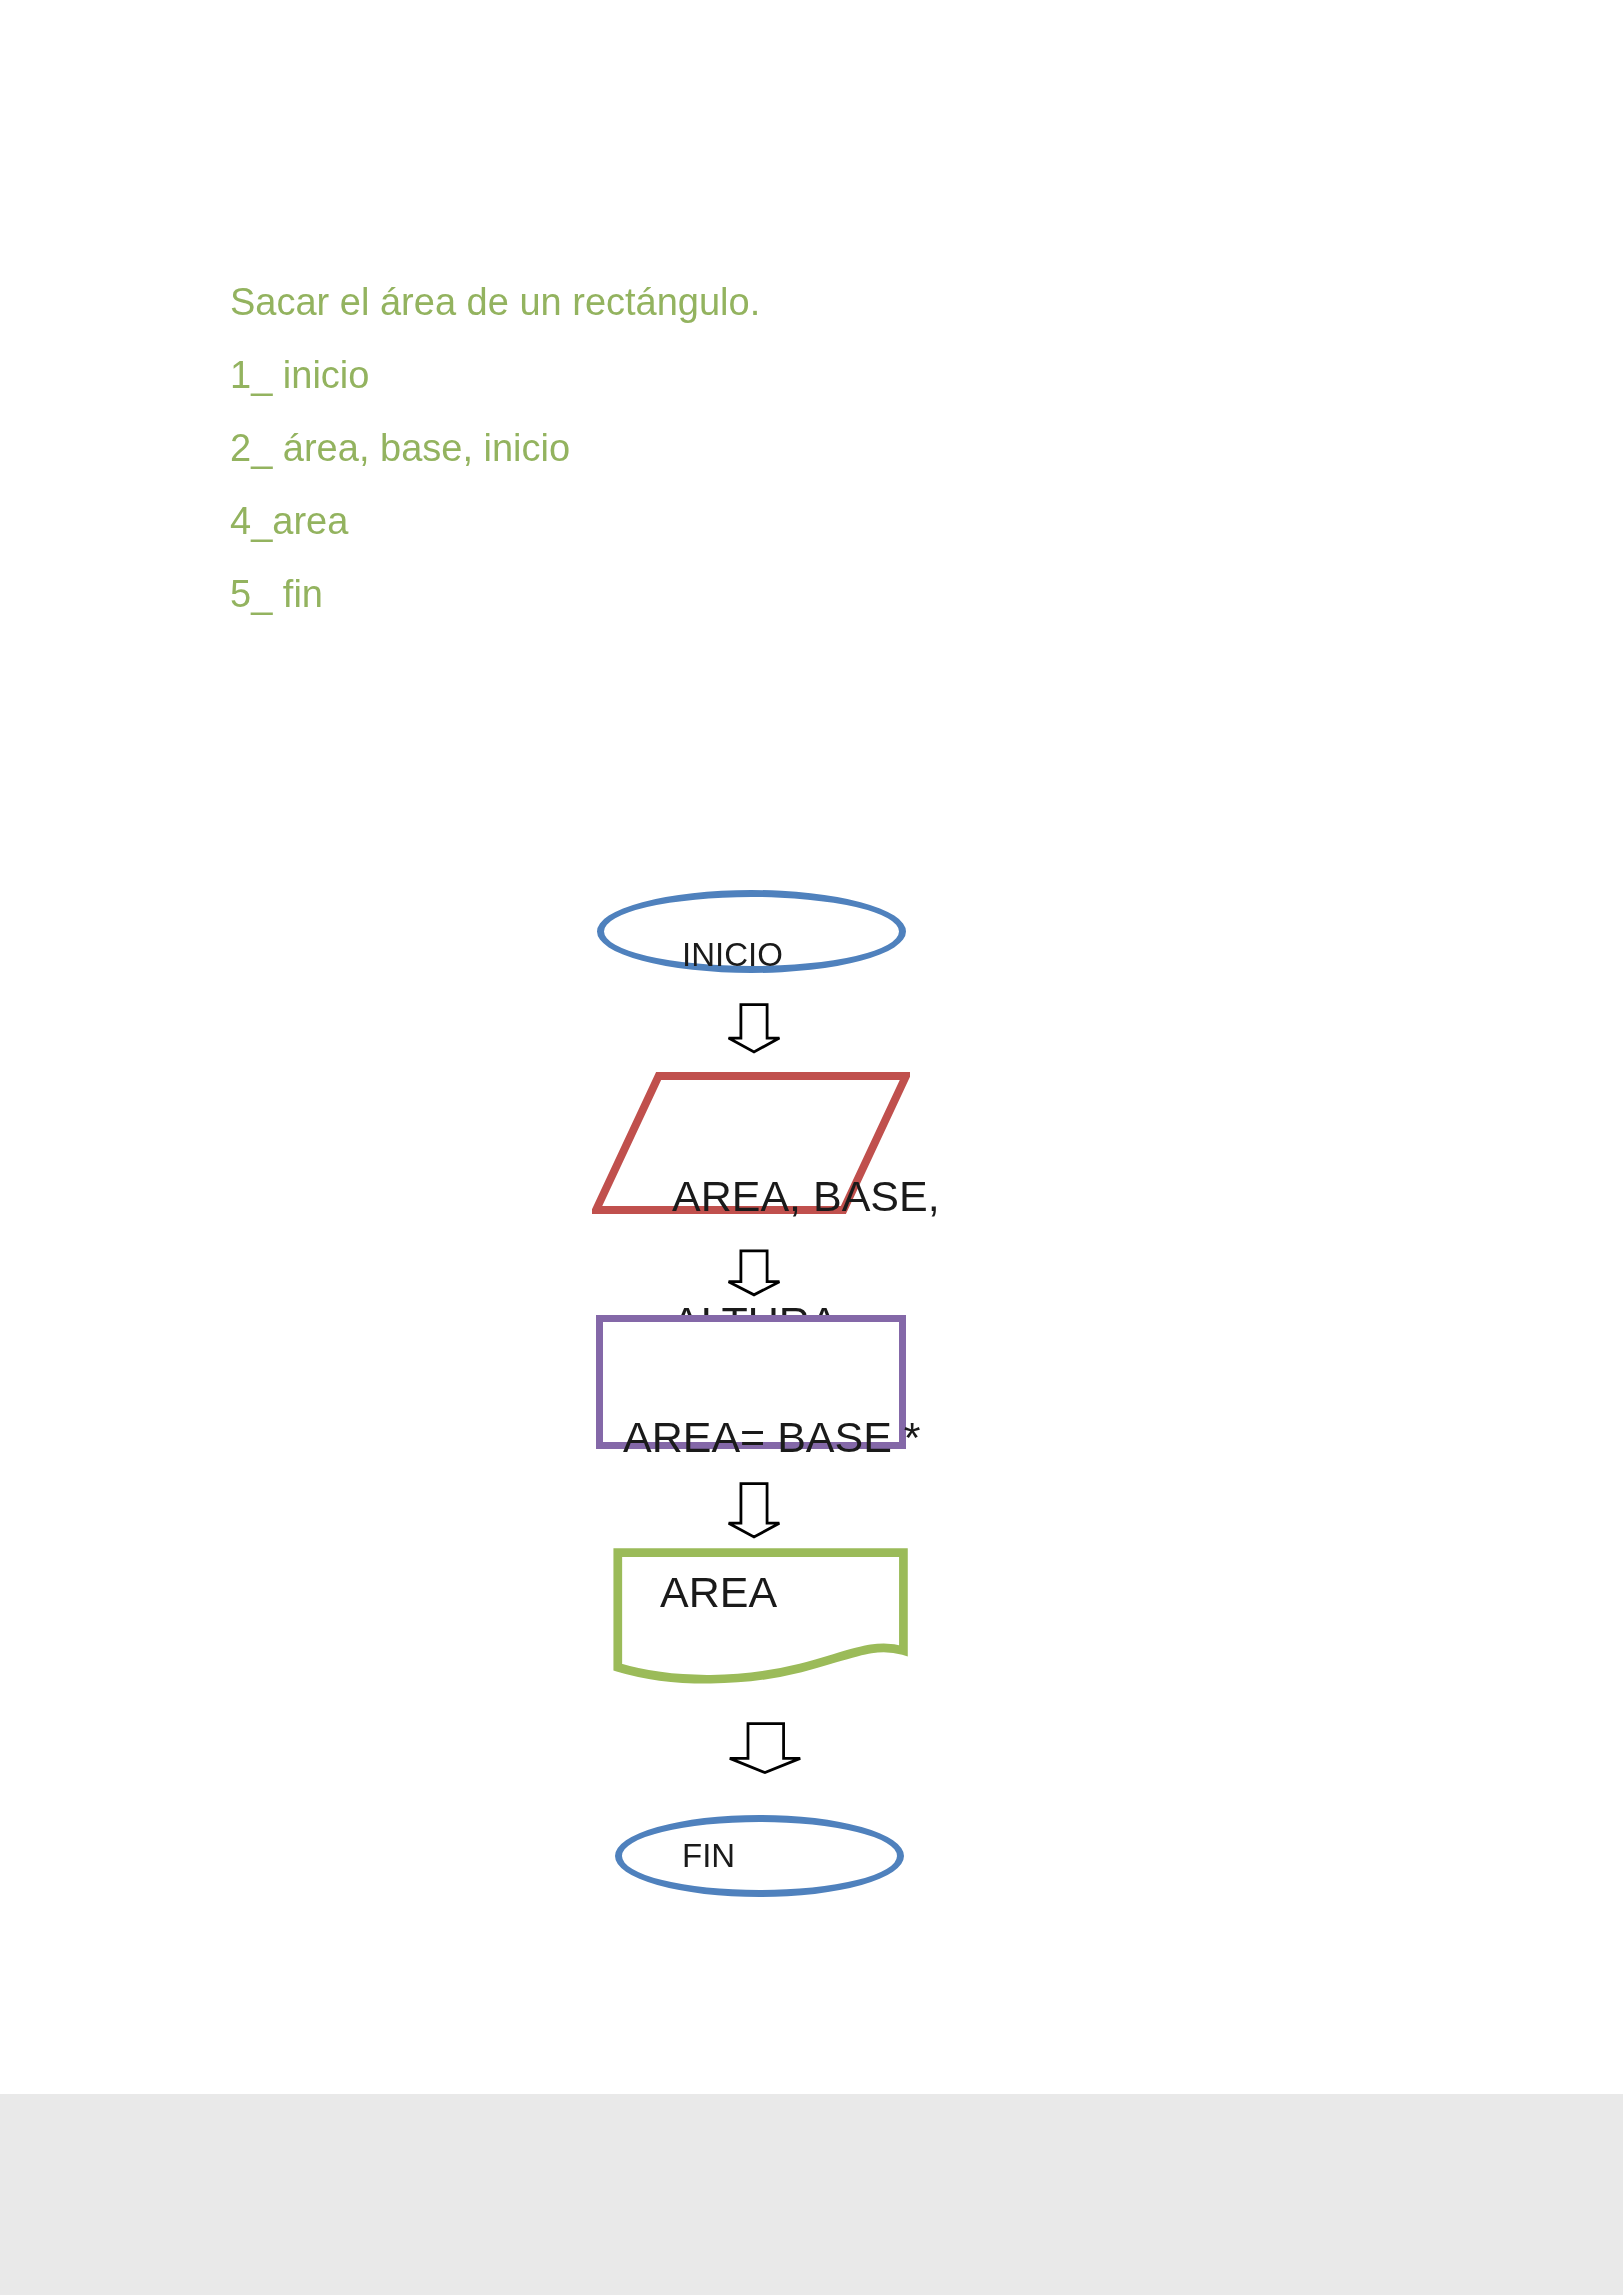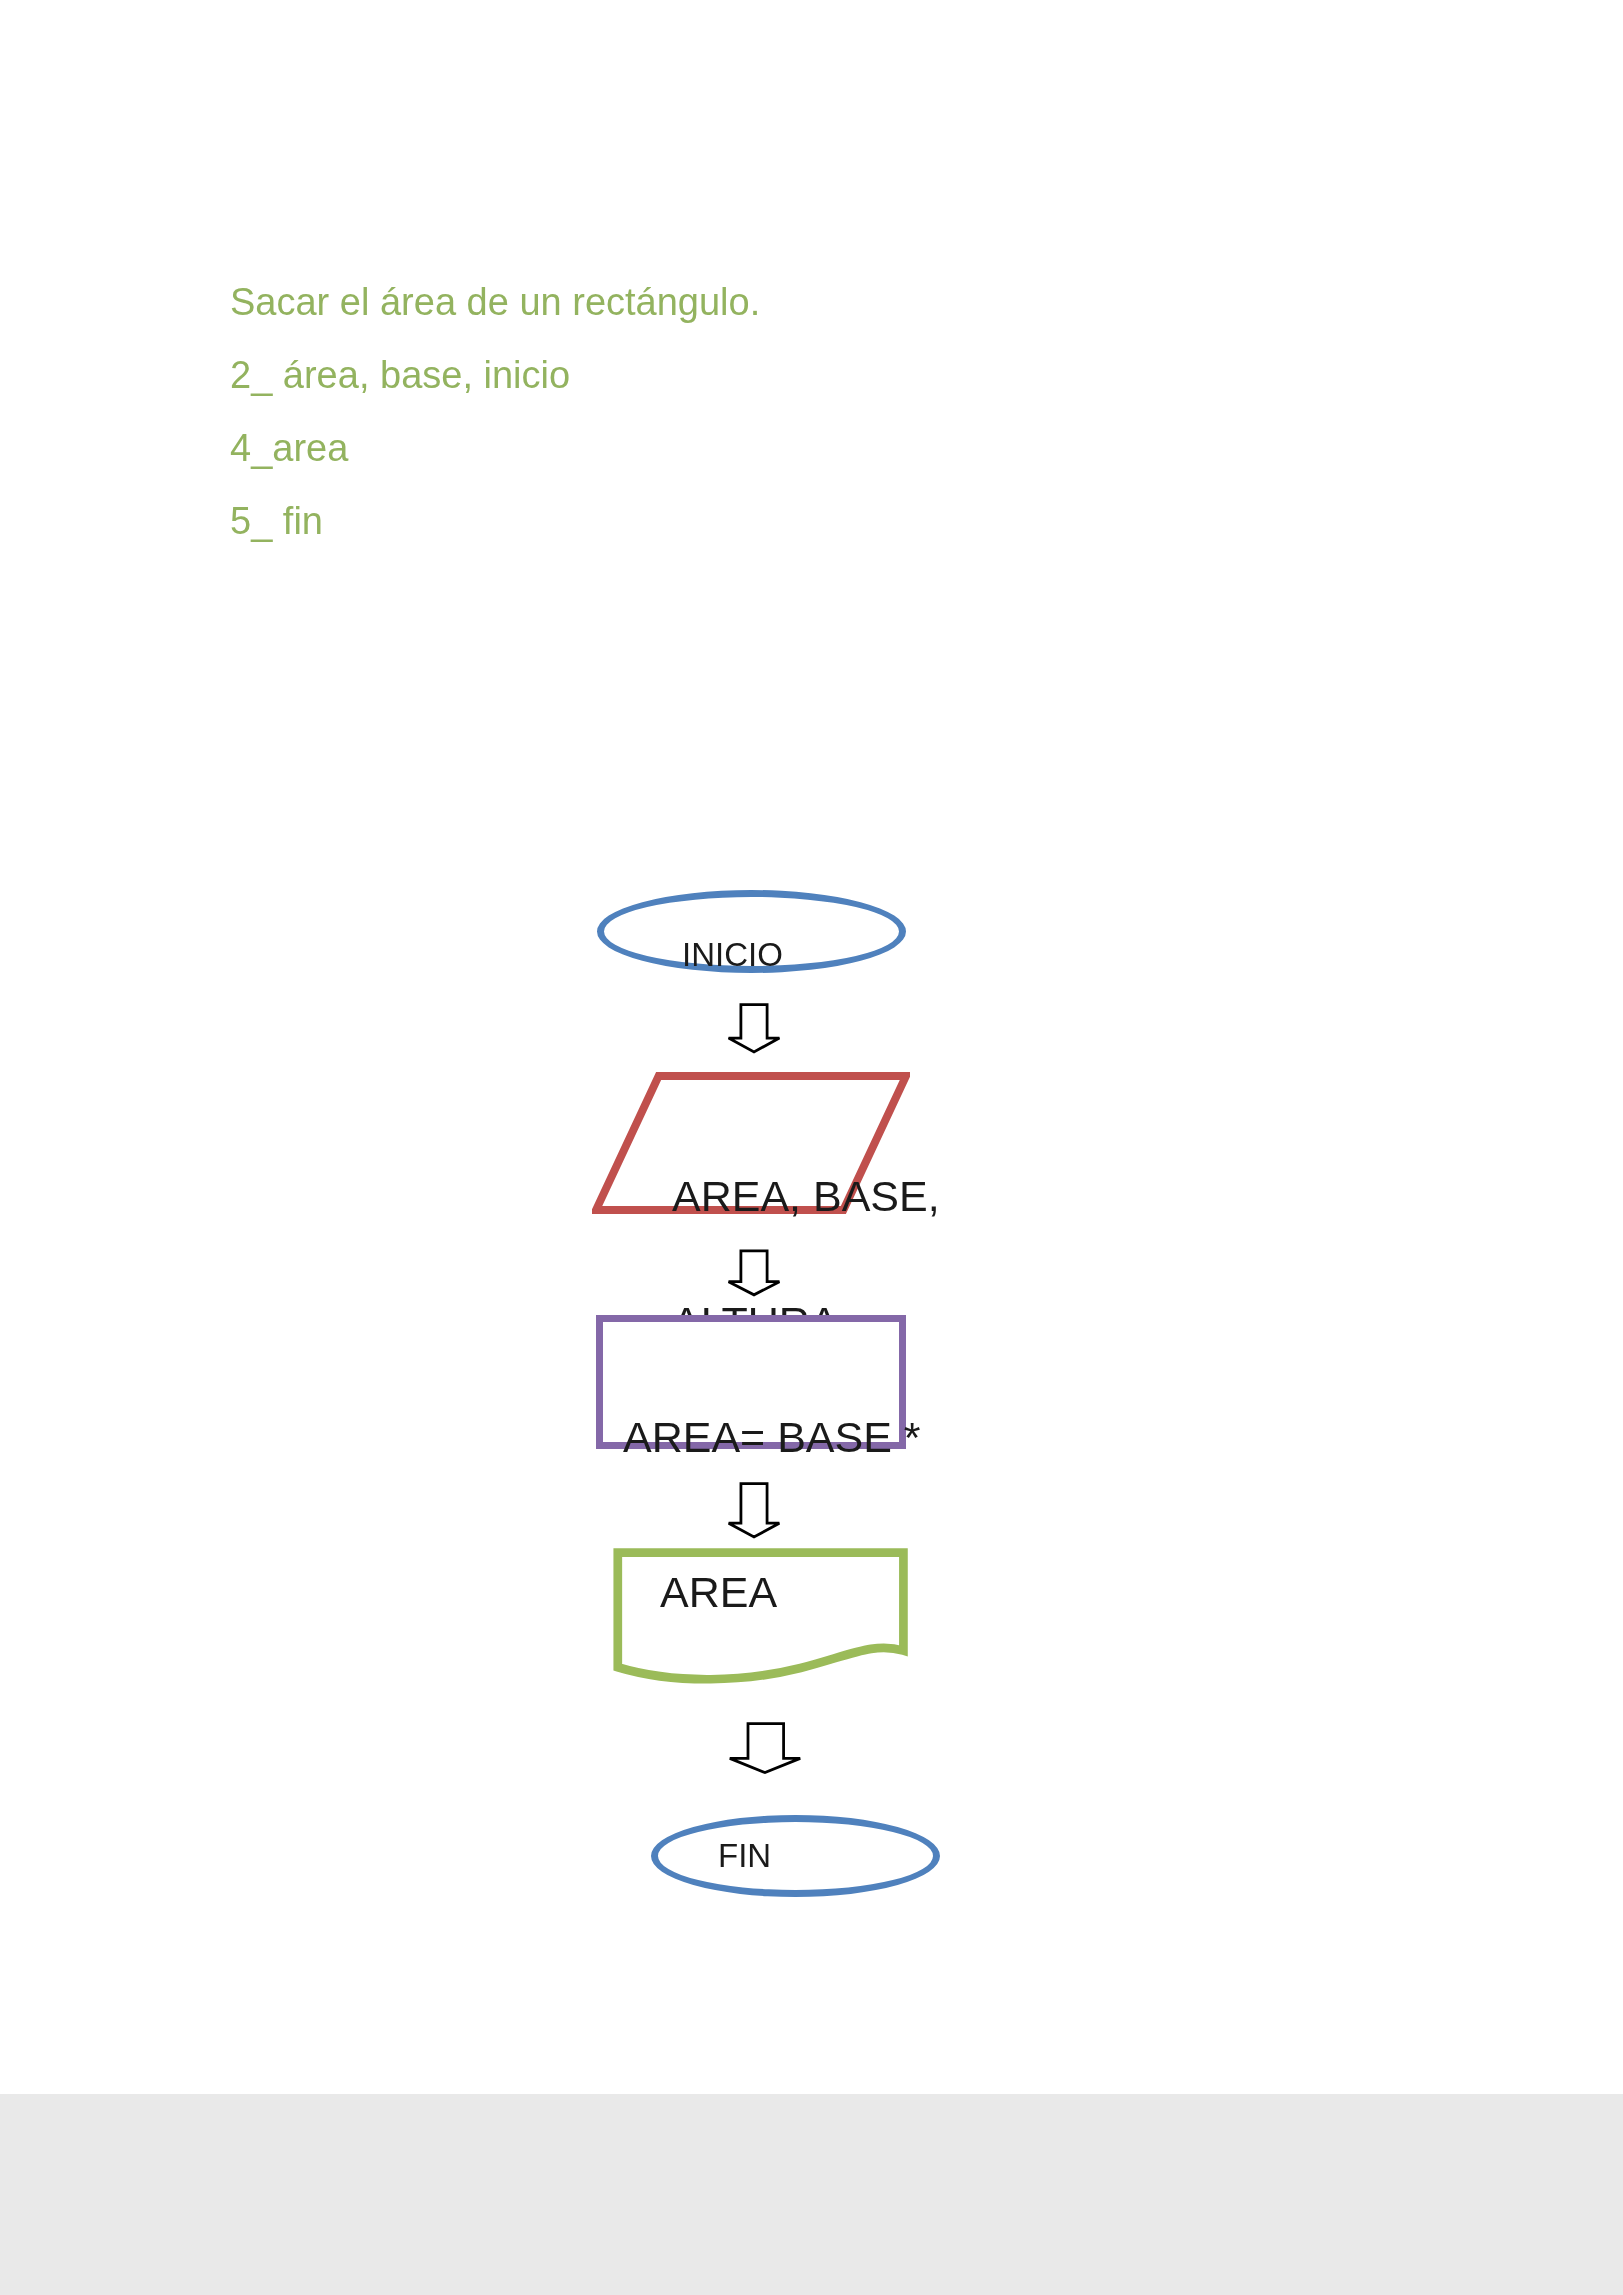--- a/index.html
+++ b/index.html
@@ -33,20 +33,21 @@
   }
   .arrow-svg{position:absolute;display:block;}
 </style>
 </head>
 <body>
 
 <div class="page">
 
   <div class="doc-text">
     <p>Sacar el área de un rectángulo.</p>
+    <p>1_ inicio</p>
     <p>2_ área, base, inicio</p>
     <p>4_area</p>
     <p>5_ fin</p>
   </div>
 
   <div>
 
     <div class="ellipse" style="left:597px;top:890px;width:295px;height:69px;">
       <span class="node-label" style="padding-left:78px;margin-top:47px;">INICIO</span>
     </div>
@@ -79,19 +80,19 @@
 
     <svg class="shape-svg" style="left:612px;top:1547px;" width="298" height="144" viewBox="0 0 376 182">
       <path d="M 7,7 L 368,7 L 368,131 C 330,120 300,137 238,153 C 170,170 80,174 7,152 Z" fill="#ffffff" stroke="#9bbb59" stroke-width="11" stroke-linejoin="miter"></path>
     </svg>
     <div class="shape-text" style="left:660px;top:1571px;">AREA</div>
 
     <svg class="arrow-svg" style="left:728px;top:1722px;" width="74" height="53" viewBox="0 0 93 67">
       <polygon points="25,2 70,2 70,46 91,46 46.5,64 2,46 25,46" fill="#ffffff" stroke="#000000" stroke-width="3.5" stroke-linejoin="miter"></polygon>
     </svg>
 
-    <div class="ellipse" style="left:651px;top:1815px;width:275px;height:68px;">
+    <div class="ellipse" style="left:615px;top:1815px;width:275px;height:68px;">
       <span class="node-label" style="padding-left:60px;">FIN</span>
     </div>
 
   </div>
 </div>
 
 
 </body></html>

